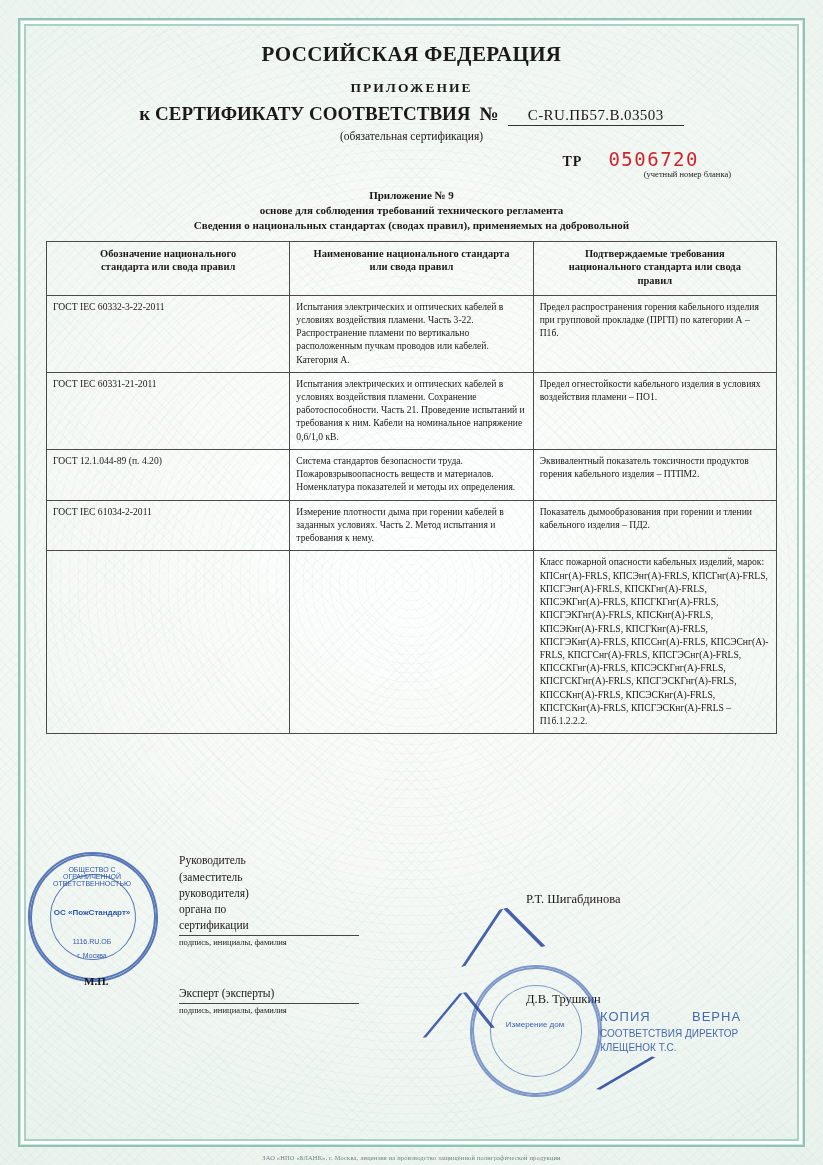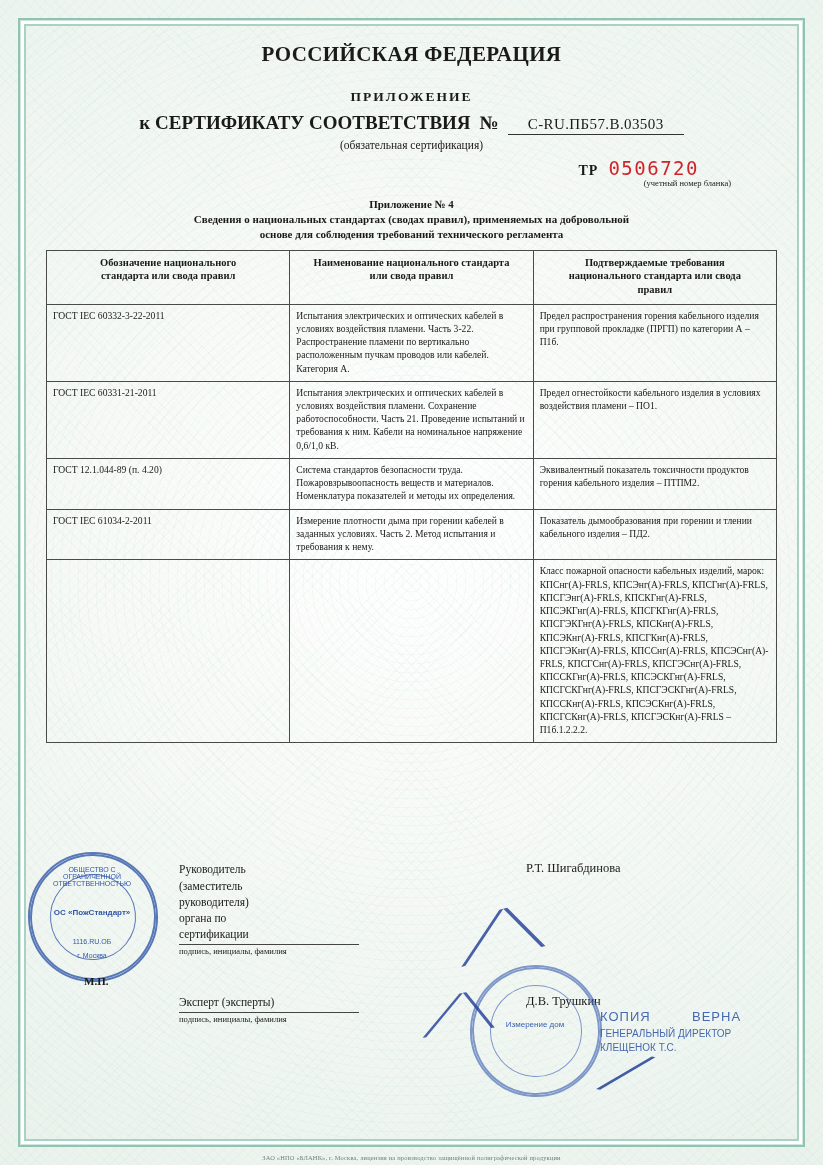--- a/index.html
+++ b/index.html
@@ -44,21 +44,21 @@
     font-size: 21px;
     font-weight: bold;
     letter-spacing: 0.4px;
     margin-top: 4px;
   }
   .title-sub {
     text-align: center;
     font-size: 13.5px;
     font-weight: bold;
     letter-spacing: 2px;
-    margin-top: 22px;
+    margin-top: 13px;
   }
   .cert-line {
     display: flex;
     align-items: baseline;
     justify-content: center;
     gap: 9px;
     margin-top: 7px;
   }
   .cert-line .c1 { font-size: 19px; font-weight: bold; }
   .cert-line .c2 { font-size: 19px; font-weight: bold; }
@@ -72,21 +72,21 @@
   }
   .oblig {
     text-align: center;
     font-size: 11.5px;
     margin-top: 4px;
   }
   .tr-row {
     display: flex;
     align-items: baseline;
     justify-content: flex-end;
-    gap: 10px;
+    gap: 26px;
     margin-top: 6px;
     padding-right: 78px;
   }
   .tr-label { font-size: 14px; font-weight: bold; letter-spacing: 1px; }
   .tr-number {
     font-size: 19px;
     color: #d2232a;
     font-family: "DejaVu Sans Mono", monospace;
     letter-spacing: 1.5px;
   }
@@ -142,21 +142,21 @@
 
   
   .sig-area {
     position: relative;
     margin-top: 118px;
     font-size: 11.5px;
   }
   .sig-block {
     position: relative;
     display: flex;
-    align-items: flex-start;
+    align-items: center;
   }
   .sig-left {
     width: 250px;
     padding-left: 133px;
     box-sizing: border-box;
   }
   .sig-left .l1 { line-height: 1.4; }
   .caption {
     font-size: 8.6px;
     border-top: 1px solid #444;
@@ -268,24 +268,24 @@
     </div>
 
     <div class="oblig">(обязательная сертификация)</div>
 
     <div class="tr-row">
       <span class="tr-label">ТР</span>
       <span class="tr-number">0506720</span>
     </div>
     <div class="blank-note">(учетный номер бланка)</div>
 
-    <div class="app-no">Приложение № 4</div>
+    <div class="app-no">Приложение № 9</div>
     <div class="app-desc">
+      <div>основе для соблюдения требований технического регламента</div>
       <div>Сведения о национальных стандартах (сводах правил), применяемых на добровольной</div>
-      <div>основе для соблюдения требований технического регламента</div>
     </div>
 
     <table class="std">
       <thead>
         <tr>
           <th>
             <div style="white-space:pre-line">Обозначение национального
 стандарта или свода правил</div>
           </th>
           <th>
@@ -363,18 +363,18 @@
   <div class="stamp stamp-blue2"></div>
   <div class="stamp-text" style="left:492px; top:1020px; width:86px; text-align:center; font-size:8px; color:#3a5fb0;">Измерение дом</div>
 
   <div class="scribble s1">⟋⟍</div>
   <div class="scribble s2">⟋⟍</div>
   <div class="scribble s3">⟋</div>
 
   <div class="copy-mark">
     <div class="big">КОПИЯ</div>
     <div class="big" style="position:absolute; left:92px; top:0;">ВЕРНА</div>
-    <div style="font-size:10px;">ГЕНЕРАЛЬНЫЙ  ДИРЕКТОР</div>
+    <div style="font-size:10px;">СООТВЕТСТВИЯ  ДИРЕКТОР</div>
     <div style="font-size:10px;">КЛЕЩЕНОК Т.С.</div>
   </div>
 
   <div class="footer-note">ЗАО «НПО «БЛАНК», г. Москва, лицензия на производство защищённой полиграфической продукции</div>
 </div>
 
 </body></html>

